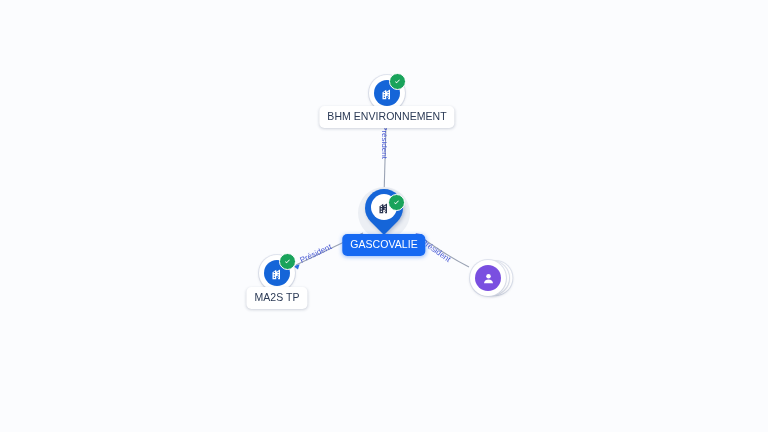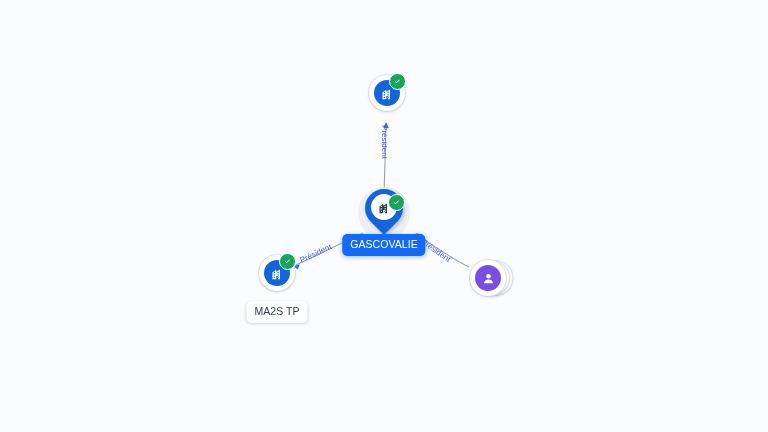--- a/index.html
+++ b/index.html
@@ -222,20 +222,21 @@
           <path fill="#ffffff" d="M4 21V10l6-4.2V9l6-3.4V21h-3v-5h-3v5H4zm2-2h2v-2H6v2zm0-4h2v-2H6v2zm0-4h2V9H6v2zm6 8h2v-2h-2v2zm0-4h2v-2h-2v2zm0-4h2V9h-2v2z"></path>
         </svg>
       </div>
       <div class="badge" style="right:1px; top:0px;">
         <svg width="9" height="9" viewBox="0 0 24 24" aria-hidden="true">
           <path fill="#ffffff" d="M9.6 16.6 5.4 12.4l1.4-1.4 2.8 2.8 7.2-7.2 1.4 1.4z"></path>
         </svg>
       </div>
     </div>
   </div>
+  <div class="label" style="left:387px; top:106px;">BHM ENVIRONNEMENT</div>
 
   <div class="node" style="left:364px; top:193px;">
     <div class="node-icon-wrap">
       <div class="halo"></div>
       <div class="pin">
         <div class="pin-body"></div>
         <div class="pin-hole">
           <svg width="15" height="15" viewBox="0 0 24 24" aria-hidden="true">
             <path fill="#2b3550" d="M4 21V10l6-4.2V9l6-3.4V21h-3v-5h-3v5H4zm2-2h2v-2H6v2zm0-4h2v-2H6v2zm0-4h2V9H6v2zm6 8h2v-2h-2v2zm0-4h2v-2h-2v2zm0-4h2V9h-2v2z"></path>
           </svg>
@@ -258,21 +259,21 @@
           <path fill="#ffffff" d="M4 21V10l6-4.2V9l6-3.4V21h-3v-5h-3v5H4zm2-2h2v-2H6v2zm0-4h2v-2H6v2zm0-4h2V9H6v2zm6 8h2v-2h-2v2zm0-4h2v-2h-2v2zm0-4h2V9h-2v2z"></path>
         </svg>
       </div>
       <div class="badge" style="right:1px; top:0px;">
         <svg width="9" height="9" viewBox="0 0 24 24" aria-hidden="true">
           <path fill="#ffffff" d="M9.6 16.6 5.4 12.4l1.4-1.4 2.8 2.8 7.2-7.2 1.4 1.4z"></path>
         </svg>
       </div>
     </div>
   </div>
-  <div class="label" style="left:277px; top:301px;">MA2S TP</div>
+  <div class="label" style="left:277px; top:287px;">MA2S TP</div>
 
   <div class="node" style="left:468px; top:258px;">
     <div class="node-icon-wrap">
       <div class="stack s3"></div>
       <div class="stack s2"></div>
       <div class="stack s1"></div>
       <div class="avatar">
         <svg width="15" height="15" viewBox="0 0 24 24" aria-hidden="true">
           <circle cx="12" cy="8.2" r="3.6" fill="#ffffff"></circle>
           <path fill="#ffffff" d="M4.8 19.4c0-3.7 3.3-6 7.2-6s7.2 2.3 7.2 6z"></path>

